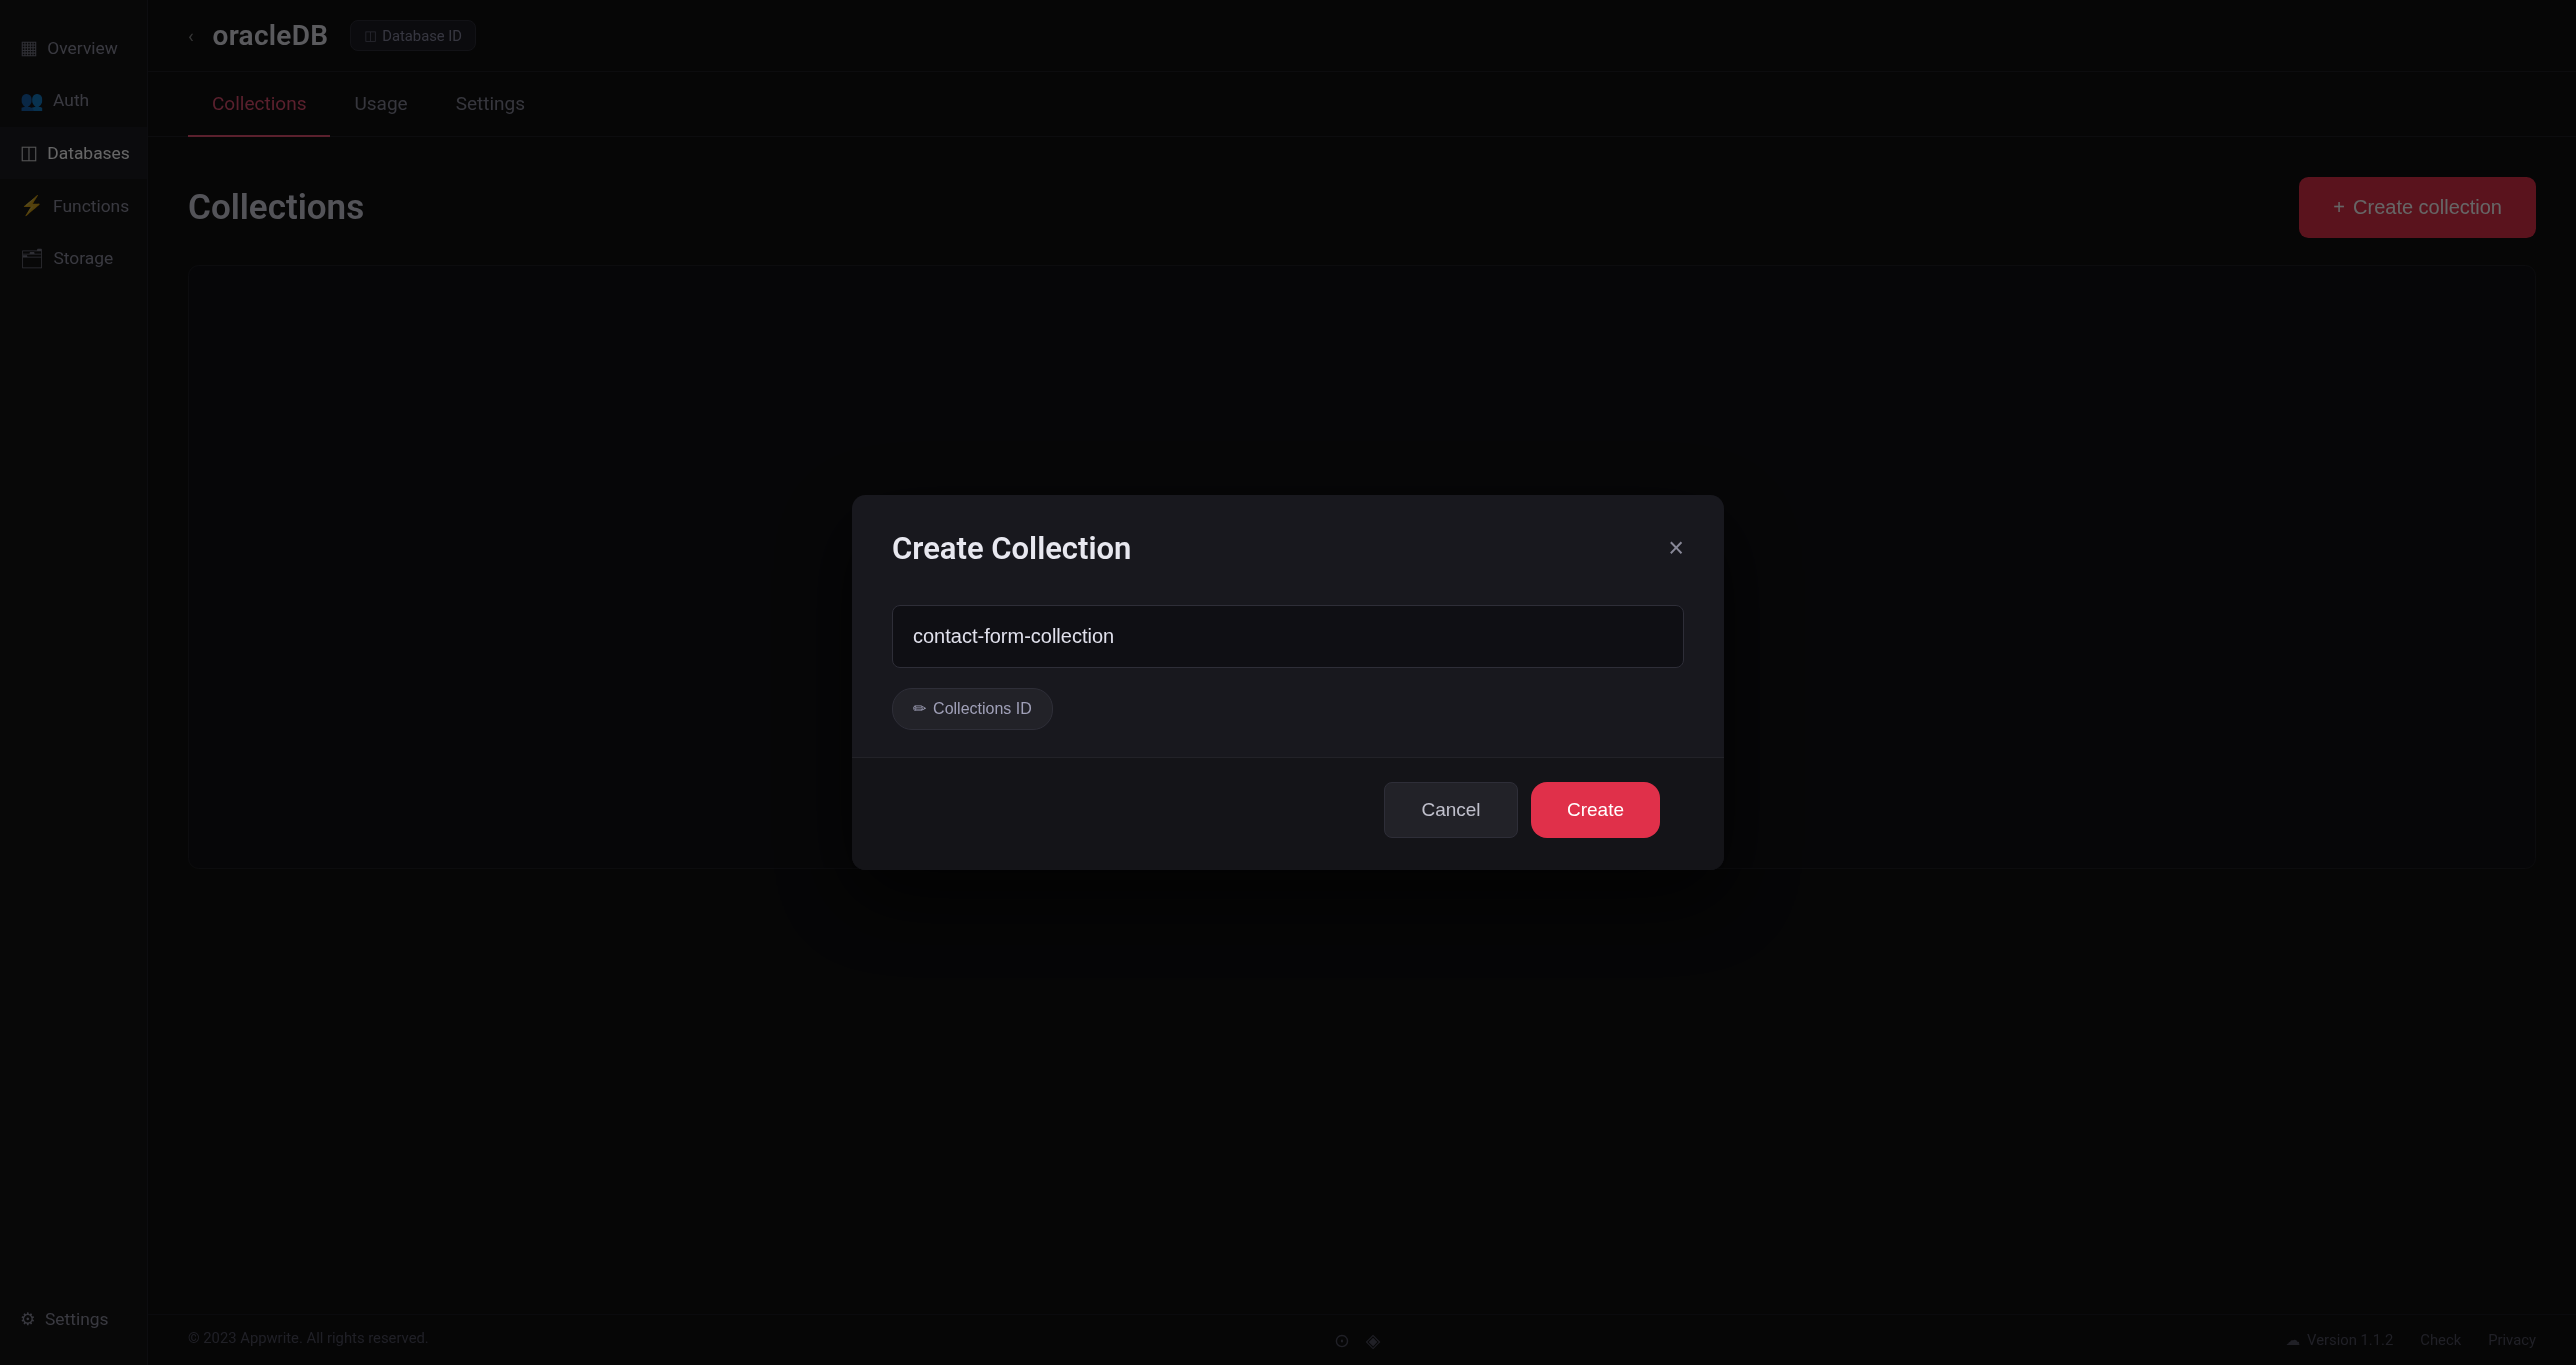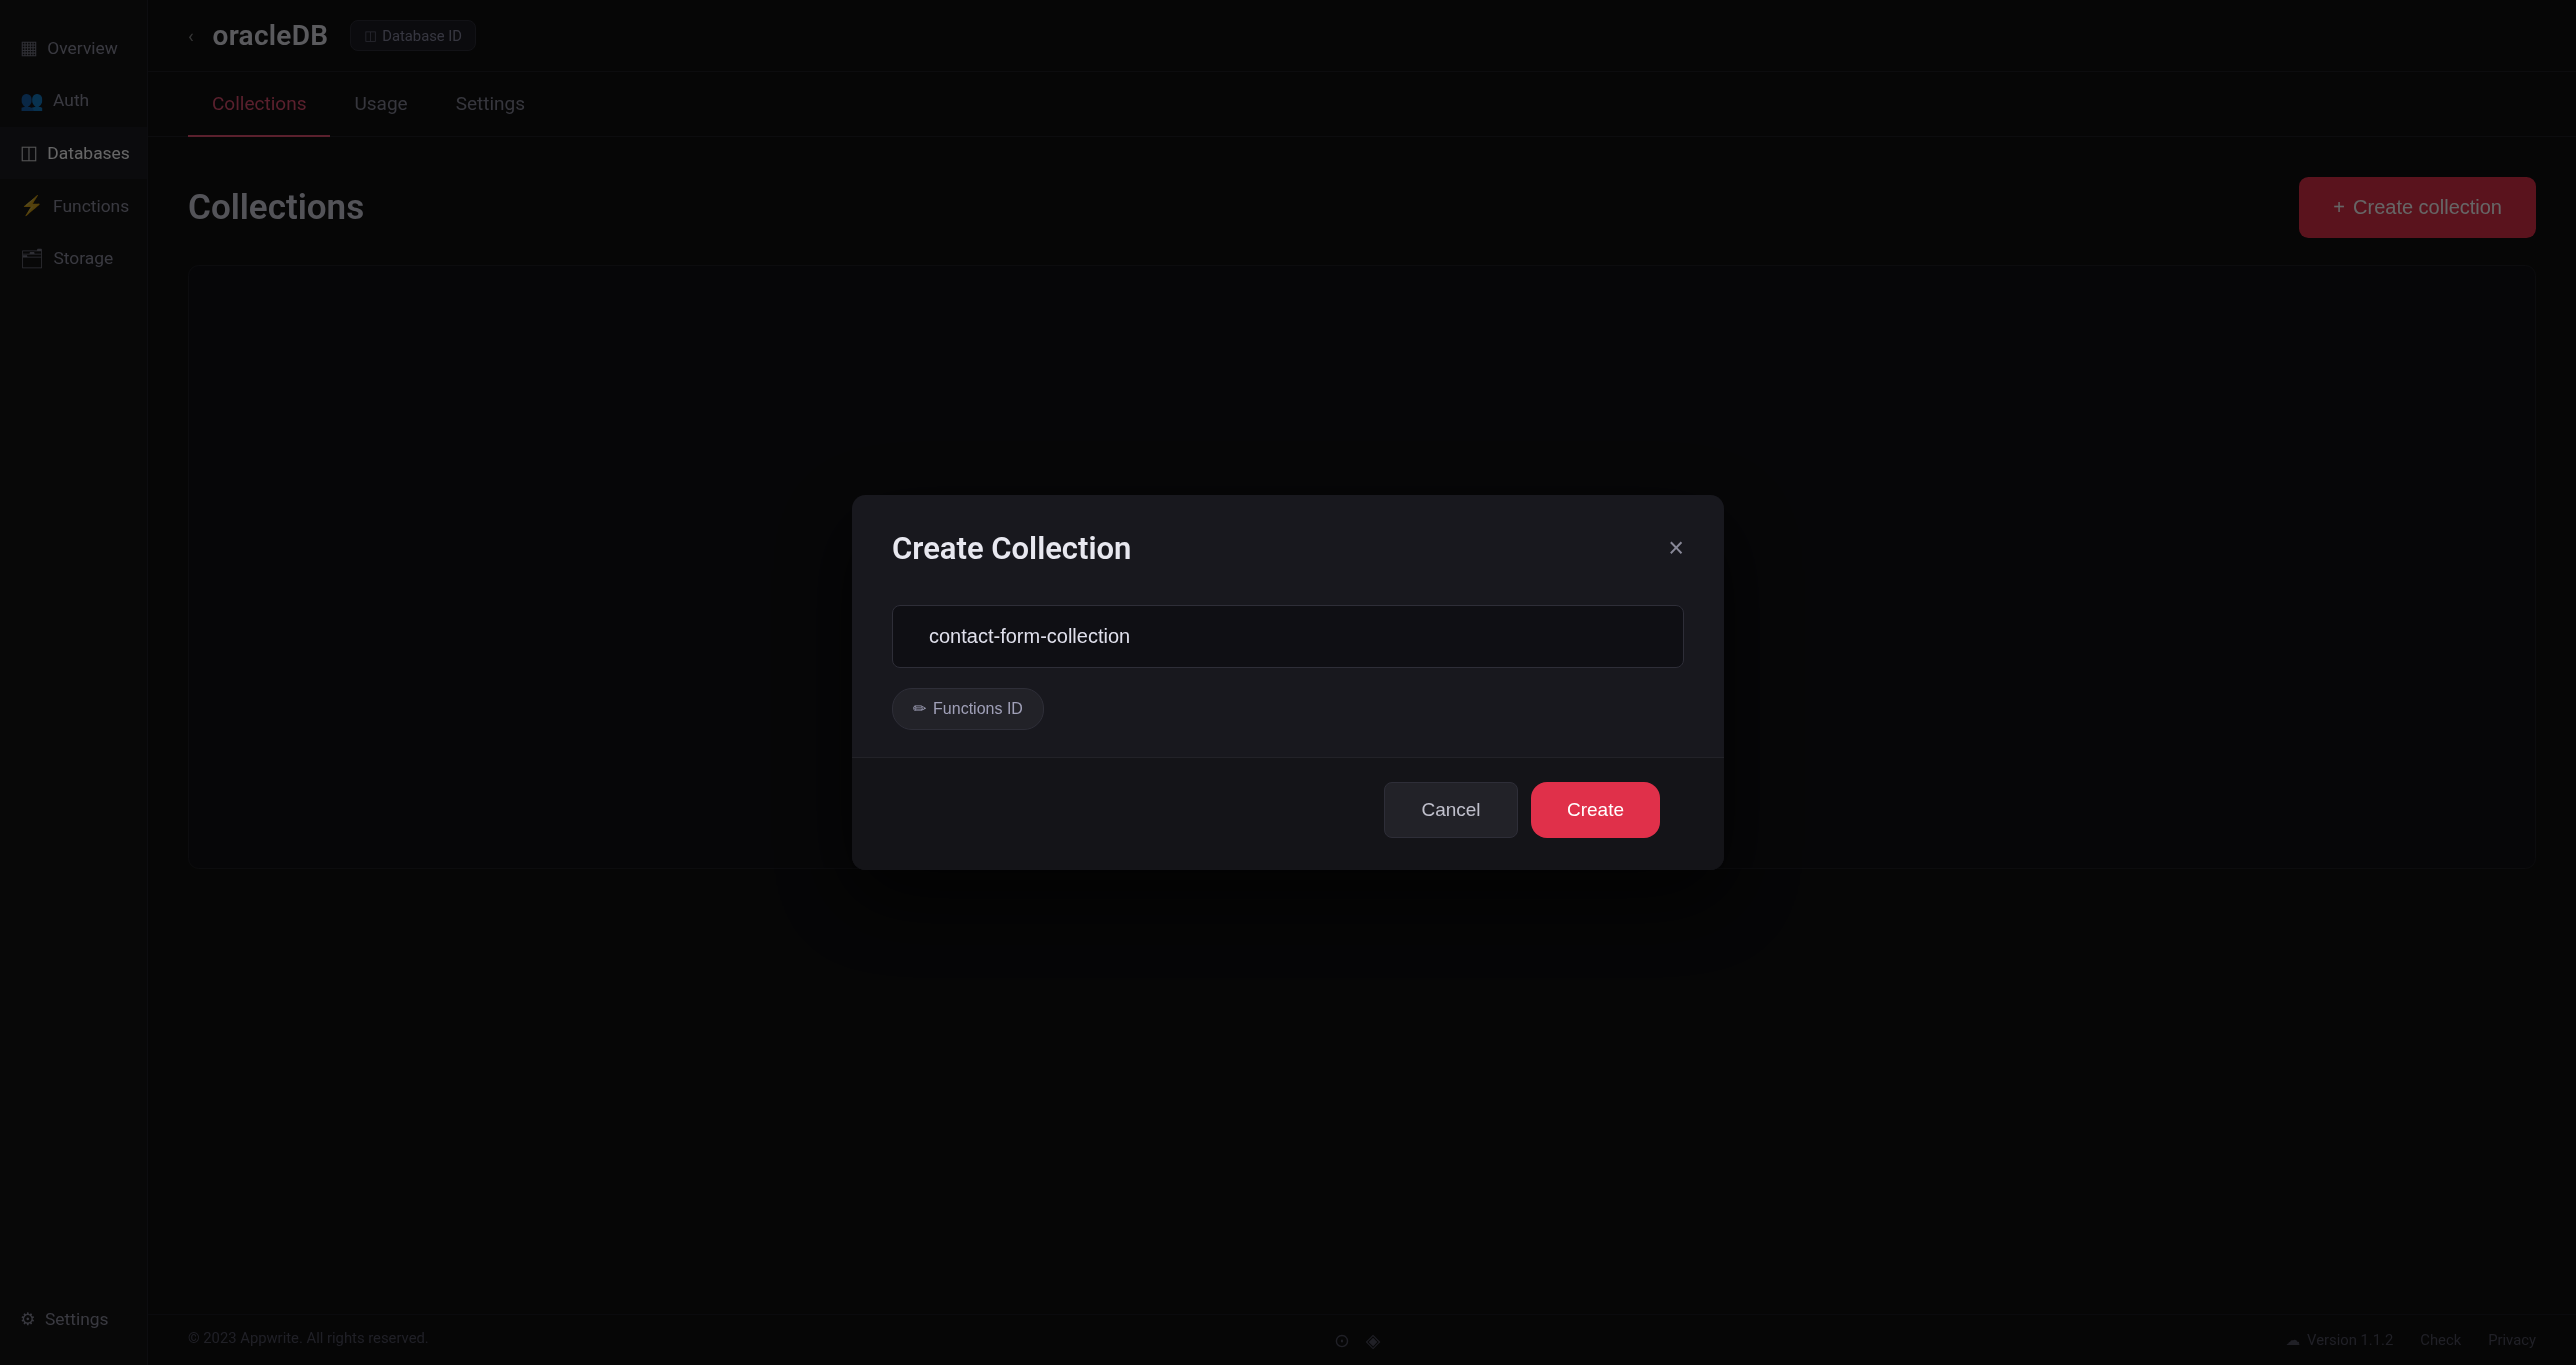--- a/index.html
+++ b/index.html
@@ -227,21 +227,21 @@
       margin-bottom: 10.7px;
     }
     .required-star {
       color: #e05070;
     }
     .modal-input {
       width: 100%;
       background: #0f0f14;
       border: 1px solid #2e2e38;
       border-radius: 8px;
-      padding: 19px 36px;
+      padding: 19px 20px;
       font-size: 20px;
       color: #e0e0ec;
       outline: none;
       margin-bottom: 20px;
     }
     .collection-id-btn {
       display: flex;
       align-items: center;
       gap: 6.7px;
       background: #222228;
@@ -407,21 +407,21 @@
 <div class="overlay">
   <div class="modal">
     <div class="modal-header">
       <span class="modal-title">Create Collection</span>
       <button class="modal-close">×</button>
     </div>
     <div class="modal-body">
       <input class="modal-input" type="text" value="contact-form-collection" style="">
       <button class="collection-id-btn">
         <span>✏</span>
-        <span>Functions ID</span>
+        <span>Collections ID</span>
       </button>
     </div>
     <div class="modal-divider"></div>
     <div class="modal-footer">
       <button class="cancel-btn">Cancel</button>
       <button class="confirm-btn">Create</button>
     </div>
   </div>
 </div>
 

